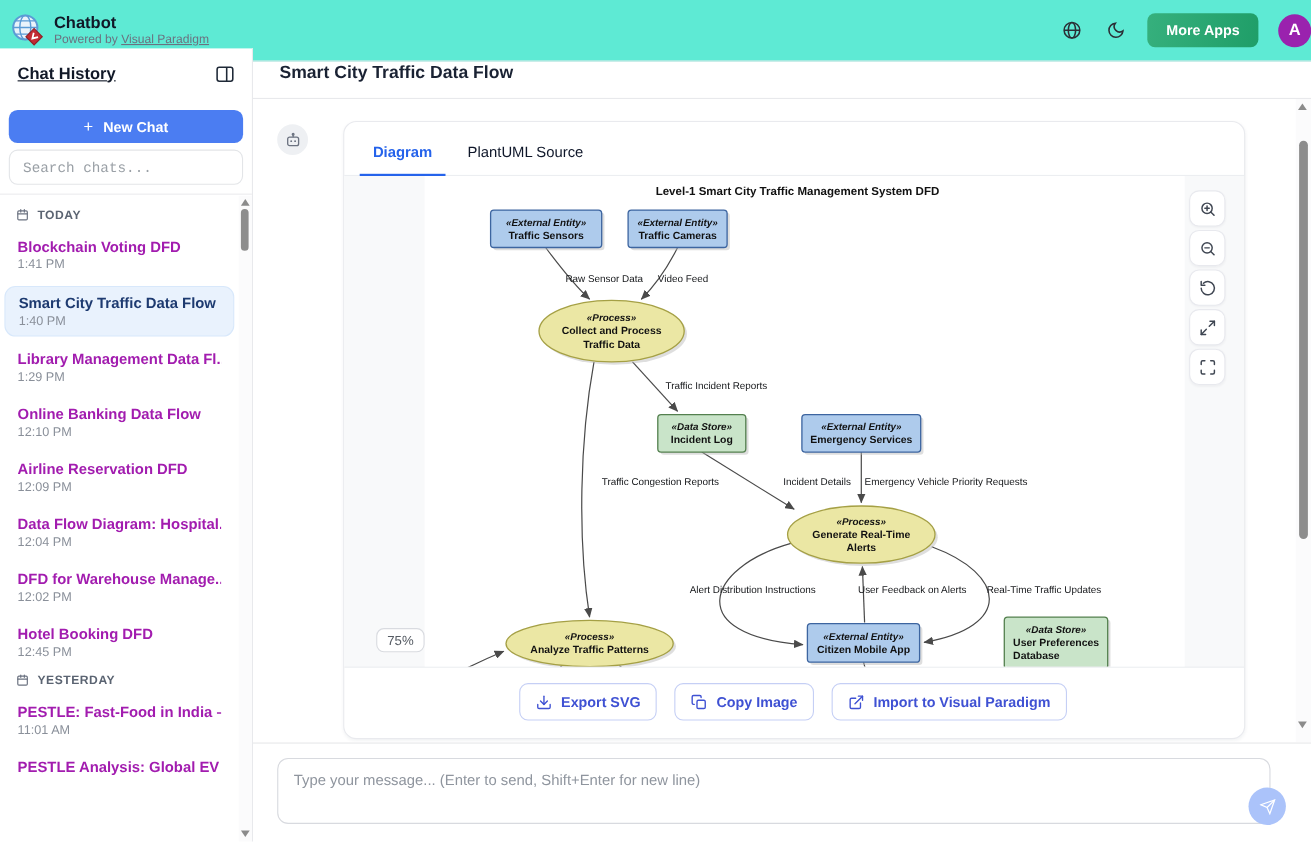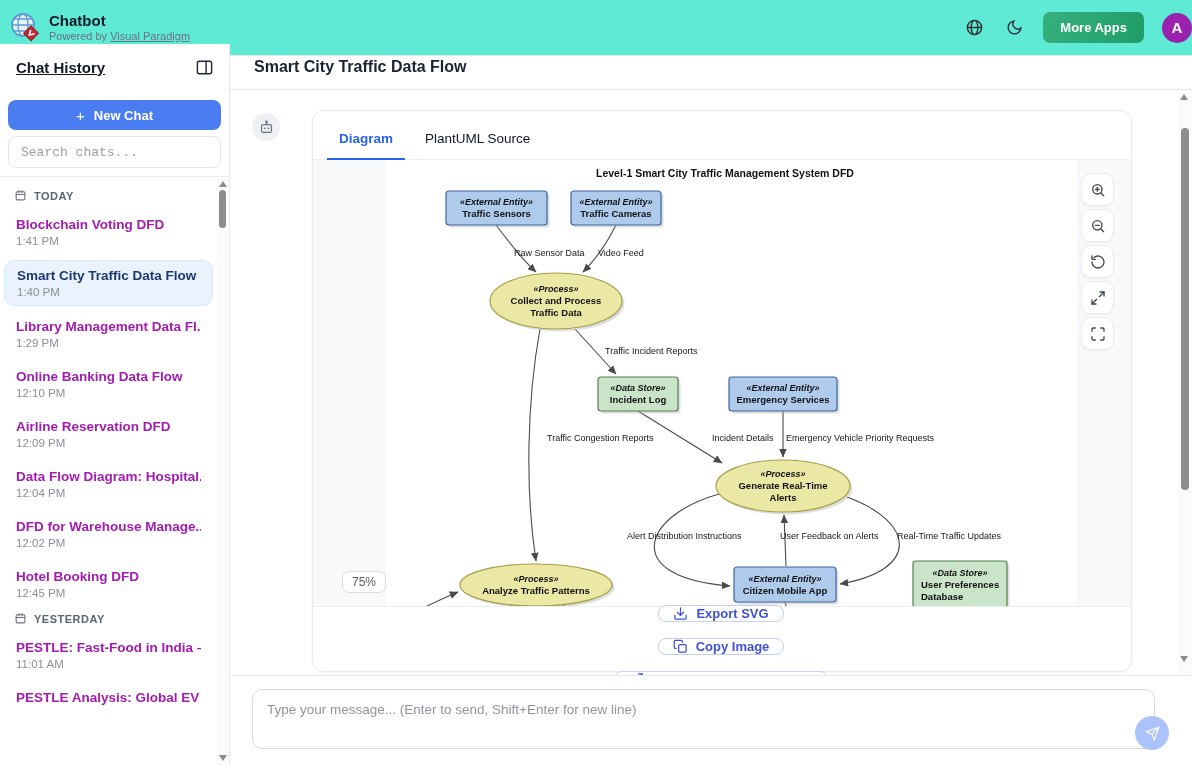--- a/index.html
+++ b/index.html
@@ -63,21 +63,21 @@
   .tab.active { color:#2563eb; font-weight:600; }
   .tab.active::after { content:""; position:absolute; left:0; right:0; bottom:-1px; height:2.5px; background:#2563eb; }
   .viewport { position:absolute; left:0; top:49px; width:818px; height:447px; background:#f8f9fa;
     border-bottom:1px solid #eceef1; overflow:hidden; }
   .zoom-controls { position:absolute; right:17px; top:13px; display:flex; flex-direction:column; gap:3px; }
   .zc-btn { width:33px; height:33px; background:#fff; border:1px solid #e8e9ee; border-radius:9px;
     display:flex; align-items:center; justify-content:center; color:#3f4652; cursor:pointer; box-shadow:0 1px 2px rgba(20,30,60,.04); }
   .zoom-badge { position:absolute; left:29px; bottom:13px; background:#fff; border:1px solid #d9dbe0;
     border-radius:7px; padding:3px 9px; font-size:12px; color:#555b63; }
   .actions { position:absolute; left:0; bottom:0; right:0; height:66px; display:flex; align-items:center;
-    justify-content:space-between; gap:16px; padding-right:2px;flex-direction:column; }
+    justify-content:center; gap:16px; padding-right:2px; }
   .action-btn { height:34px; background:#fff; border:1px solid #c5cff5; border-radius:8px; color:#3f51d3;
     font-size:13px; font-weight:600; display:flex; align-items:center; gap:8px; padding:0 14px; cursor:pointer; font-family:inherit; }
   .action-btn .icon { display:flex; }
 
   .main-scroll { position:absolute; right:0; top:0; width:14px; height:585px; background:#fbfbfc; }
   .main-scroll .thumb { position:absolute; left:3px; top:38px; width:8px; height:362px; border-radius:4px; background:#8d8d8d; }
 
   .composer { position:absolute; left:0; bottom:0; width:962px; height:90px; border-top:1px solid #e7e8ea; background:#fff; }
   .composer textarea { position:absolute; left:22px; top:13px; width:903px; height:60px; border:1px solid #d8dadf;
     border-radius:10px; padding:12px 14px; font-size:13.5px; font-family:inherit; color:#1f2937; resize:none; outline:none; }

